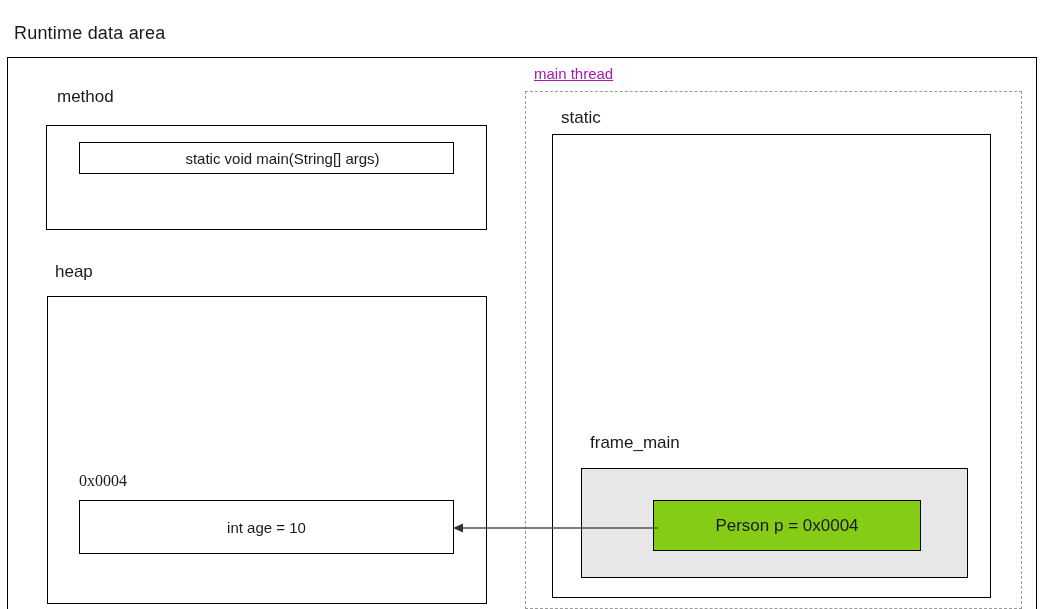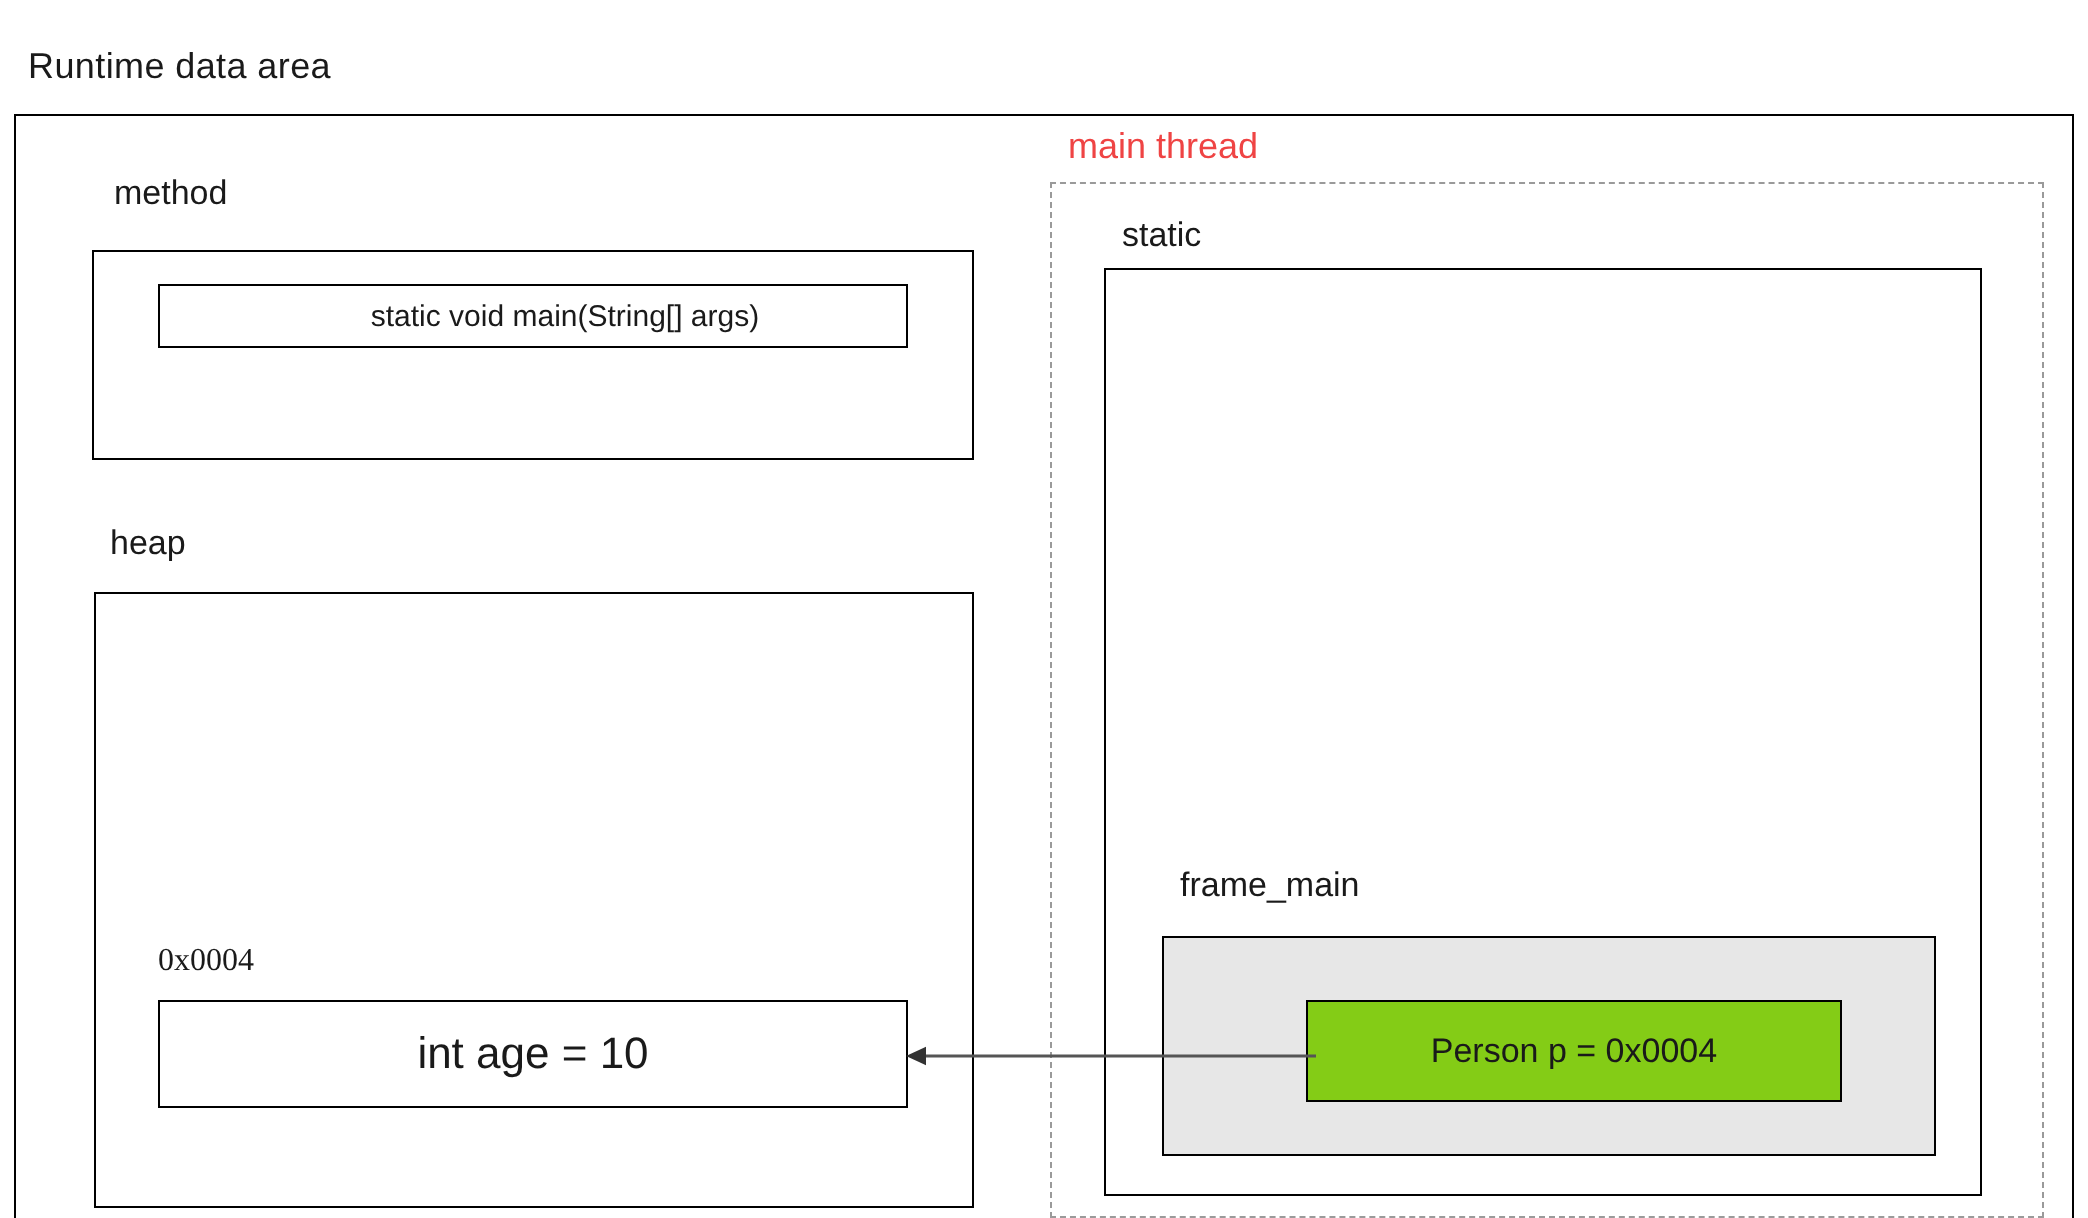--- a/index.html
+++ b/index.html
@@ -51,24 +51,25 @@
     white-space: nowrap;
   }
   #method-label { left: 57px; top: 71px; }
   #heap-label   { left: 55px; top: 246px; }
   #stack-label  { left: 561px; top: 92px; }
   #frame-main-label { left: 590px; top: 417px; }
 
   #main-thread-label {
     left: 534px;
     top: 48px;
-    font-size: 18px;
+    font-size: 15px;
     line-height: 21px;
-    color: #ef4444;
-    white-space: nowrap;
+    color: #a21caf;
+    white-space: nowrap;
+    text-decoration: underline;
   }
 
   
   #method-box {
     left: 46px;
     top: 110px;
     width: 441px;
     height: 105px;
     border: 1px solid #000000;
     box-sizing: border-box;
@@ -113,21 +114,21 @@
     left: 79px;
     top: 485px;
     width: 375px;
     height: 54px;
     border: 1px solid #000000;
     box-sizing: border-box;
     background: #ffffff;
     display: flex;
     align-items: center;
     justify-content: center;
-    font-size: 22px;
+    font-size: 15px;
     color: #1a1a1a;
     white-space: nowrap;
   }
 
   
   #main-thread-box {
     left: 525px;
     top: 76px;
     width: 497px;
     height: 518px;

